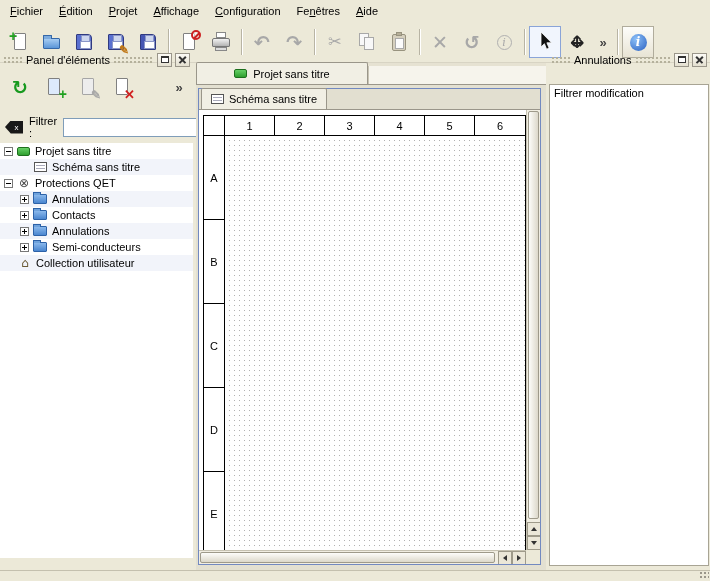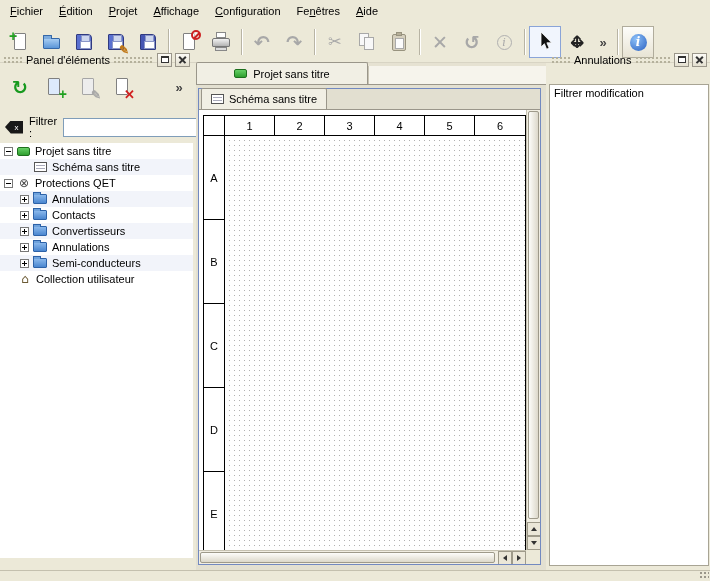--- a/index.html
+++ b/index.html
@@ -308,26 +308,20 @@
           <span class="ind"></span>
           <span class="exp plus"></span>
           <span class="t-folder"></span>
           <span>Annulations</span>
         </div>
       <div class="trow">
           <span class="ind"></span>
           <span class="exp plus"></span>
           <span class="t-folder"></span>
           <span>Contacts</span>
-        </div>
-      <div class="trow">
-          <span class="ind"></span>
-          <span class="exp plus"></span>
-          <span class="t-folder"></span>
-          <span>Convertisseurs</span>
         </div>
       <div class="trow">
           <span class="ind"></span>
           <span class="exp plus"></span>
           <span class="t-folder"></span>
           <span>Annulations</span>
         </div>
       <div class="trow">
           <span class="ind"></span>
           <span class="exp plus"></span>

